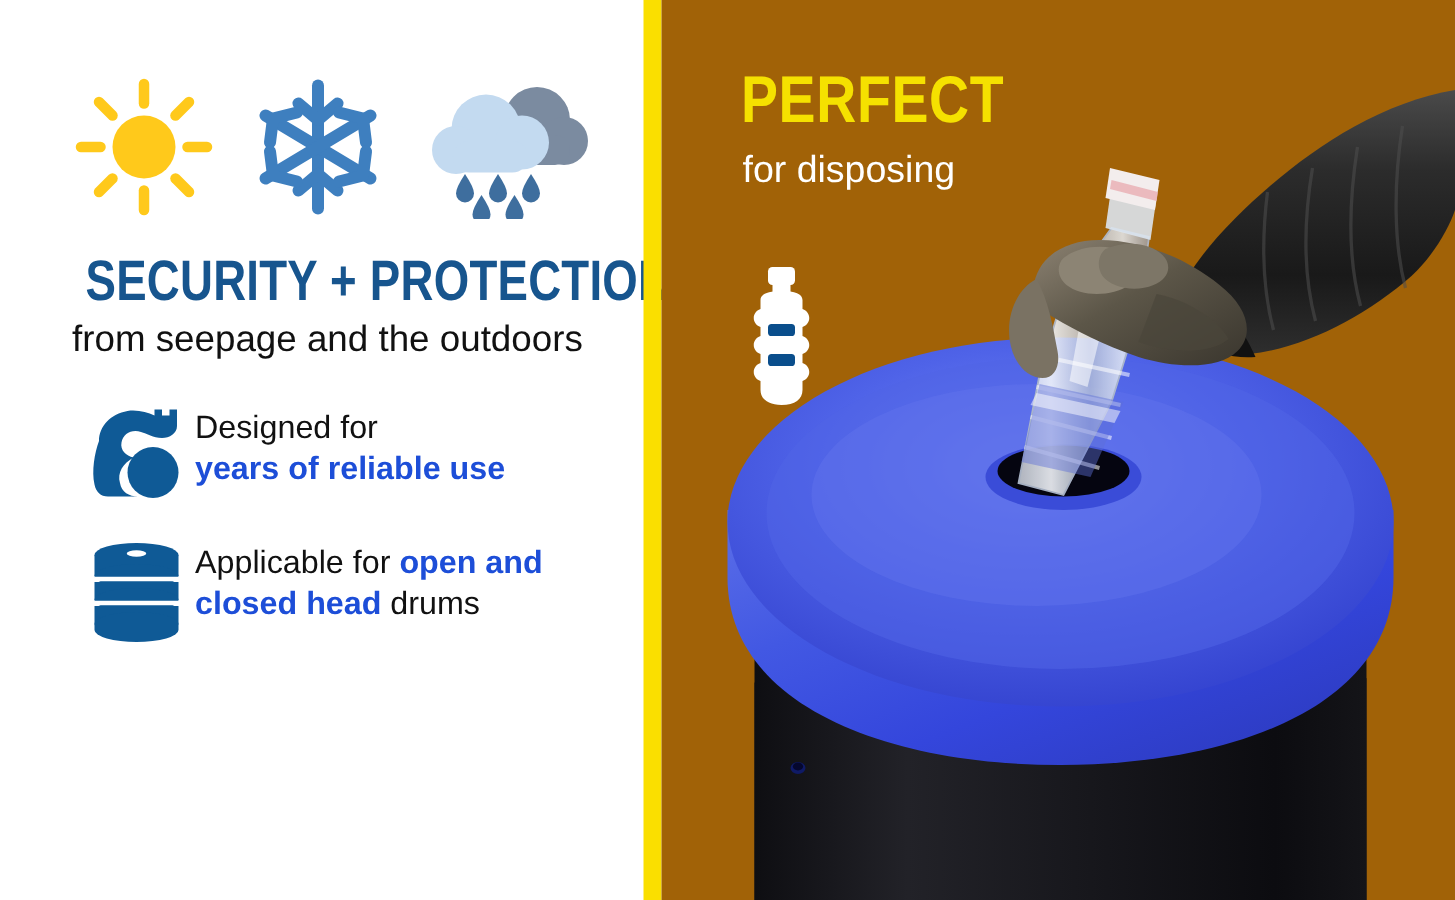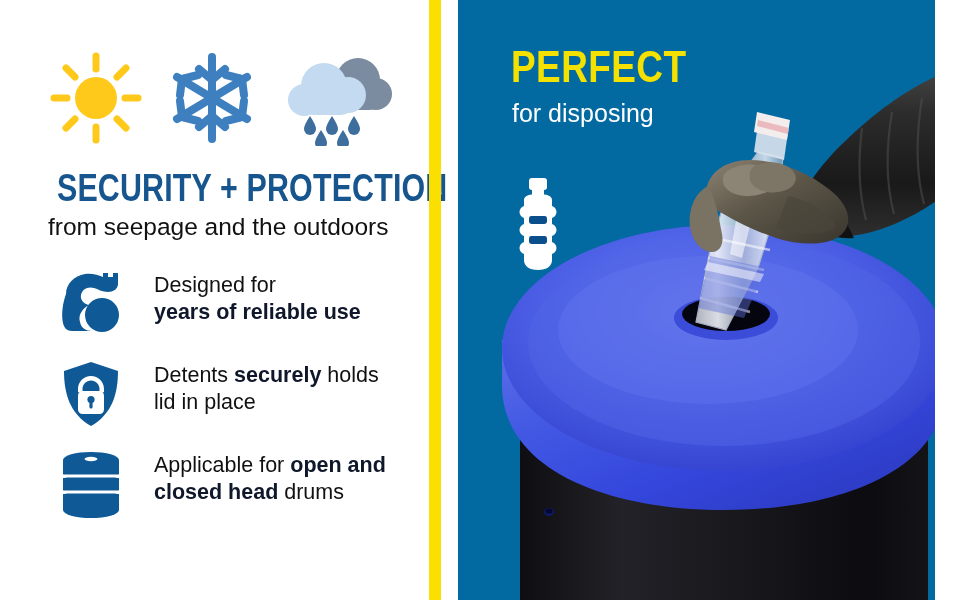--- a/index.html
+++ b/index.html
@@ -69,57 +69,56 @@
     left: 52px;
     top: 268px;
     width: 370px;
   }
   .bullet {
     position: relative;
     display: flex;
     align-items: flex-start;
     margin-bottom: 18px;
     min-height: 72px;
-    gap: 24px;
   }
   .bullet-icon {
     width: 78px;
     flex: 0 0 78px;
     display: flex;
     justify-content: center;
     align-items: flex-start;
     padding-top: 2px;
   }
   .bullet-text {
     flex: 1;
     color: #111111;
     font-size: 21.5px;
     line-height: 27px;
     padding-top: 4px;
   }
-  .bullet-text b { color: #0f172a; }
+  .bullet-text b { color: #1d4ed8; }
 
   
   .divider {
     position: absolute;
     left: 429px;
     top: 0;
     width: 12px;
     height: 600px;
     background: #FADF00;
   }
 
   
   .right-panel {
     position: absolute;
-    left: 458px;
+    left: 441px;
     top: 0;
-    width: 477px;
+    width: 529px;
     height: 600px;
-    background: #0369a1;
+    background: #a16207;
     overflow: hidden;
   }
 
   .perfect-title {
     position: absolute;
     left: 53px;
     top: 44px;
     color: #F5E100;
     font-size: 44px;
     line-height: 46px;
@@ -241,36 +240,20 @@
               C24 39 20 45 22 52 C23 58 28 61 34 61 L14 61 C9 61 6 58 5 53 C3 44 5 32 8 24 Z"></path>
             <circle cx="44" cy="45" r="17" fill="#0F5A96"></circle>
           </svg>
         </span>
         <span class="bullet-text">
           <span>Designed for</span><br>
           <b>years of reliable use</b>
         </span>
       </div>
 
-      <div class="bullet">
-        <span class="bullet-icon">
-          <svg width="62" height="68" viewBox="0 0 62 68">
-            <path fill="#0F5A96" d="M31 2 L58 11 C58 34 52 54 31 66 C10 54 4 34 4 11 Z"></path>
-            <path fill="#ffffff" d="M31 16 C23.8 16 18 21.8 18 29 L18 32 L22.5 32 L22.5 29 C22.5 24.3 26.3 20.5 31 20.5
-              C35.7 20.5 39.5 24.3 39.5 29 L39.5 32 L44 32 L44 29 C44 21.8 38.2 16 31 16 Z"></path>
-            <rect x="18" y="31" width="26" height="23" rx="4.5" fill="#ffffff"></rect>
-            <circle cx="31" cy="39.5" r="3.6" fill="#0F5A96"></circle>
-            <rect x="29.4" y="40.5" width="3.2" height="8" rx="1.6" fill="#0F5A96"></rect>
-          </svg>
-        </span>
-        <span class="bullet-text">
-          <span>Detents </span><b>securely</b><span> holds</span><br>
-          <span>lid in place</span>
-        </span>
-      </div>
 
       <div class="bullet">
         <span class="bullet-icon">
           <svg width="62" height="70" viewBox="0 0 62 70">
             <g fill="#0F5A96">
               <ellipse cx="31" cy="10" rx="28" ry="8"></ellipse>
               <rect x="3" y="10" width="56" height="14"></rect>
               <ellipse cx="31" cy="24" rx="28" ry="8"></ellipse>
               <rect x="3" y="28" width="56" height="12"></rect>
               <ellipse cx="31" cy="40" rx="28" ry="8"></ellipse>

